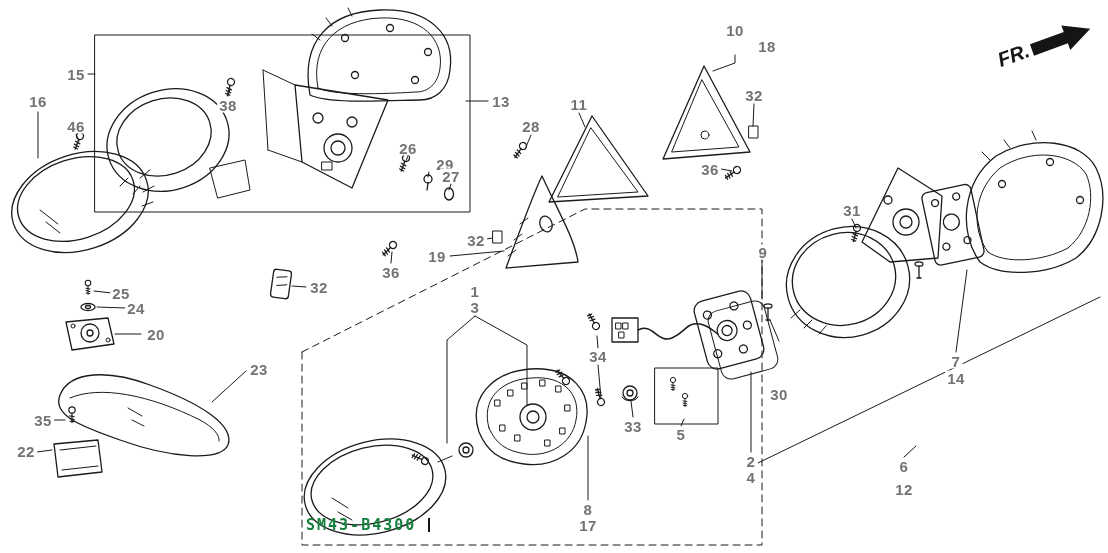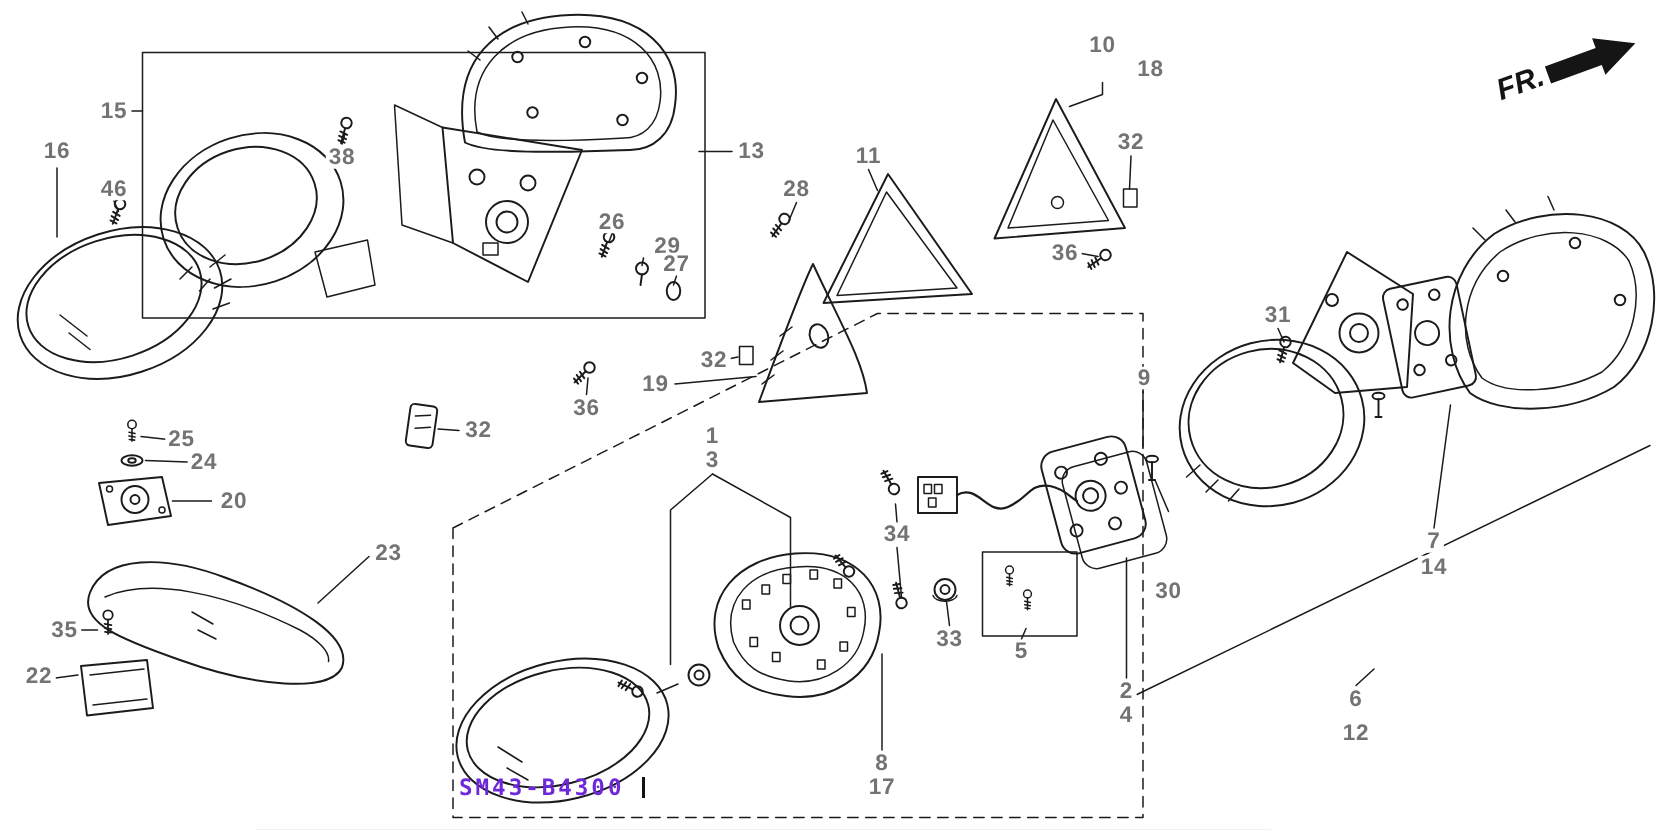--- a/index.html
+++ b/index.html
@@ -20,21 +20,21 @@
     background:#ffffff;
     padding:0 2px;
     line-height:1;
     letter-spacing:0.5px;
   }
   .code{
     position:absolute;
     left:306px;top:516px;
     font:bold 15px "DejaVu Sans Mono",monospace;
     letter-spacing:2px;
-    color:#6d28d9;
+    color:#15803d;
     display:flex;align-items:center;gap:12px;text-align:right;
   }
   .code .tick{display:inline-block;width:2px;height:14px;background:#111;}
 </style>
 </head>
 <body>
 
 <div class="stage">
 
   <svg width="1108" height="553" viewBox="0 0 1108 553" fill="none" stroke="#1b1b1b" stroke-width="1.3" stroke-linecap="round" stroke-linejoin="round">

